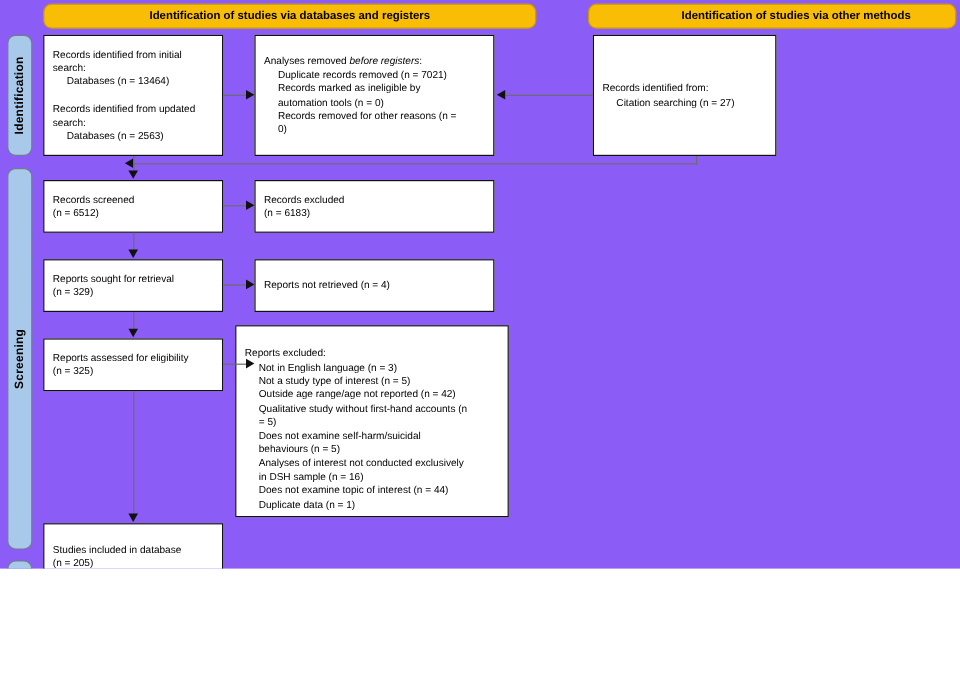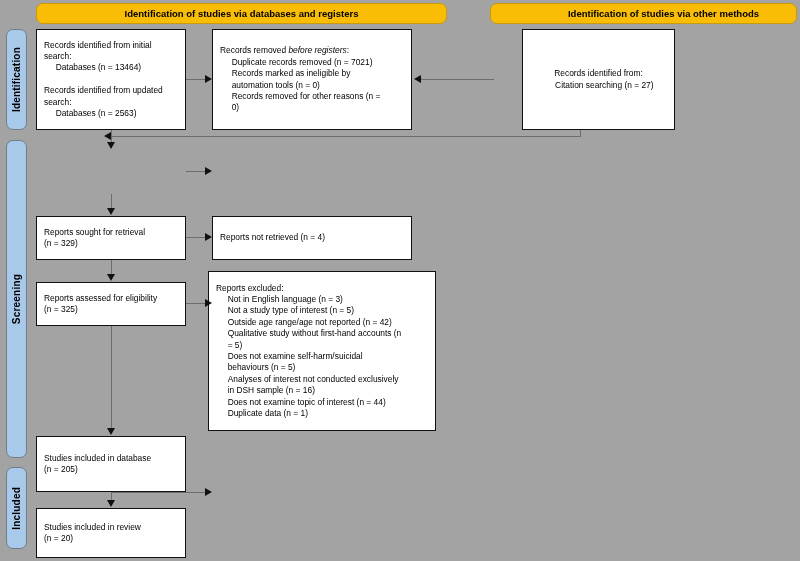--- a/index.html
+++ b/index.html
@@ -8,23 +8,23 @@
     padding: 0;
     background: #ffffff;
   }
   body {
     font-family: "Liberation Sans", sans-serif;
     color: #000000;
   }
   #diagram {
     position: relative;
     width: 800px;
-    height: 561px;
+    height: 474px;
     overflow: hidden;
-    background: #a3a3a3;
+    background: #8b5cf6;
   }
   
   .stage-bar {
     position: absolute;
     background: #a9c9ea;
     border: 1px solid #6f7e8d;
     border-radius: 7px;
     box-sizing: border-box;
     display: flex;
     align-items: center;
@@ -131,47 +131,55 @@
     <div class="node-text">Records identified from initial
 search:
      Databases (n = 13464)
 
 Records identified from updated
 search:
      Databases (n = 2563)</div>
   </div>
 
   <div class="node" style="left:212px; top:29px; width:200px; height:101px;">
-    <div class="node-text"><span>Records removed </span><em>before registers</em><span>:
+    <div class="node-text"><span>Analyses removed </span><em>before registers</em><span>:
      Duplicate records removed (n = 7021)
      Records marked as ineligible by
      automation tools (n = 0)
      Records removed for other reasons (n =
      0)</span></div>
   </div>
 
-  <div class="node" style="left:522px; top:29px; width:153px; height:101px;text-align:center;">
+  <div class="node" style="left:494px; top:29px; width:153px; height:101px;">
     <div class="node-text">Records identified from:
      Citation searching (n = 27)</div>
   </div>
 
   <div class="conn h" style="left:186px; top:79px; width:19px;"></div>
   <div class="arrow right" style="left:205px; top:75px;"></div>
 
   <div class="conn h" style="left:421px; top:79px; width:73px;"></div>
   <div class="arrow left" style="left:414px; top:75px;"></div>
 
   <div class="conn v" style="left:580px; top:130px; height:7px;"></div>
   <div class="conn h" style="left:111px; top:136px; width:470px;"></div>
   <div class="arrow left" style="left:104px; top:132px;"></div>
 
   <div class="conn v" style="left:111px; top:130px; height:14px;"></div>
   <div class="arrow down" style="left:107px; top:142px;"></div>
 
-
+  <div class="node" style="left:36px; top:150px; width:150px; height:44px;">
+    <div class="node-text">Records screened
+(n = 6512)</div>
+  </div>
+
+  <div class="node" style="left:212px; top:150px; width:200px; height:44px;">
+    <div class="node-text">Records excluded
+(n = 6183)</div>
+  </div>
 
   <div class="conn h" style="left:186px; top:171px; width:19px;"></div>
   <div class="arrow right" style="left:205px; top:167px;"></div>
 
   <div class="conn v" style="left:111px; top:194px; height:18px;"></div>
   <div class="arrow down" style="left:107px; top:208px;"></div>
 
   <div class="node" style="left:36px; top:216px; width:150px; height:44px;">
     <div class="node-text">Reports sought for retrieval
 (n = 329)</div>
@@ -185,21 +193,21 @@
   <div class="arrow right" style="left:205px; top:233px;"></div>
 
   <div class="conn v" style="left:111px; top:260px; height:18px;"></div>
   <div class="arrow down" style="left:107px; top:274px;"></div>
 
   <div class="node" style="left:36px; top:282px; width:150px; height:44px;align-items:center;">
     <div class="node-text">Reports assessed for eligibility
 (n = 325)</div>
   </div>
 
-  <div class="node" style="left:208px; top:271px; width:228px; height:160px; align-items:center;">
+  <div class="node" style="left:196px; top:271px; width:228px; height:160px; align-items:flex-end;">
     <div class="node-text">Reports excluded:
      Not in English language (n = 3)
      Not a study type of interest (n = 5)
      Outside age range/age not reported (n = 42)
      Qualitative study without first-hand accounts (n
      = 5)
      Does not examine self-harm/suicidal
      behaviours (n = 5)
      Analyses of interest not conducted exclusively
      in DSH sample (n = 16)

